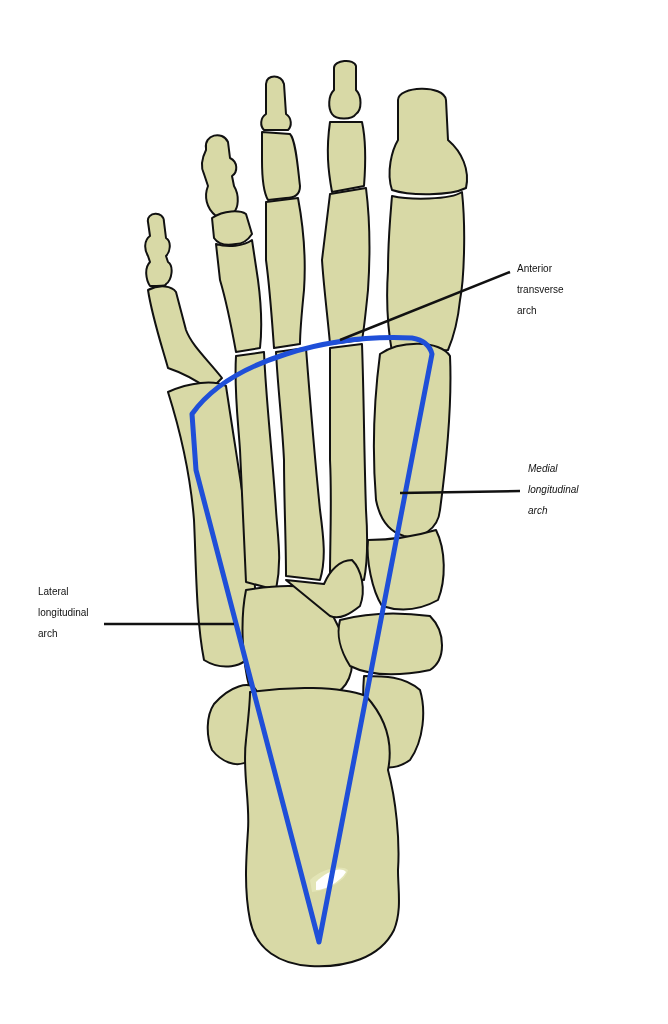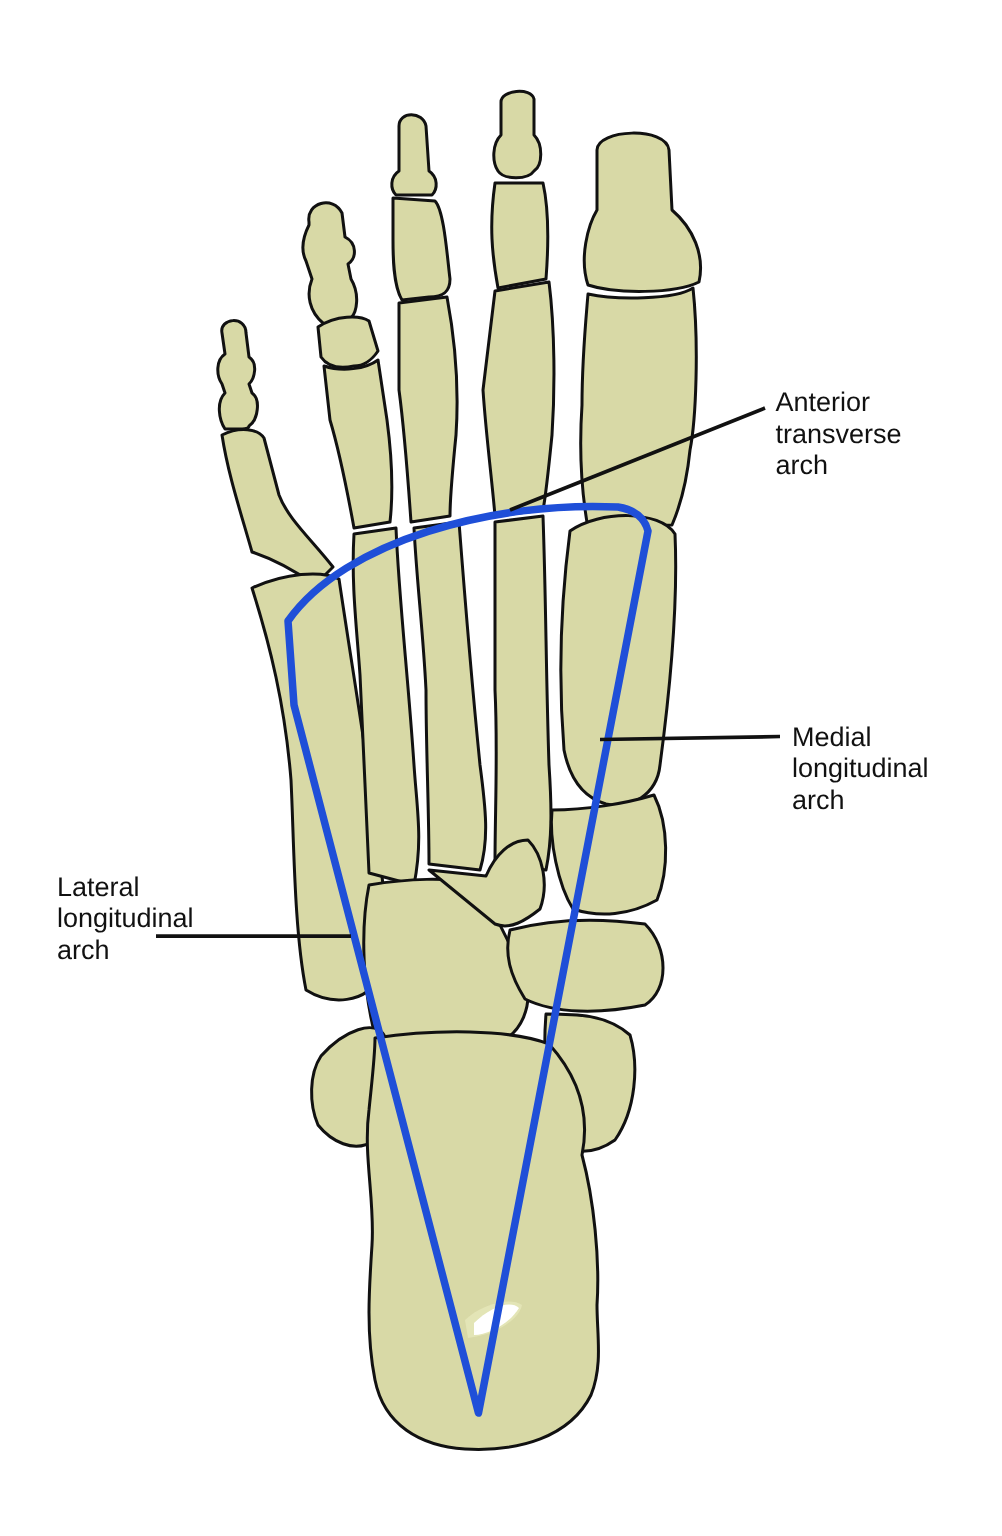--- a/index.html
+++ b/index.html
@@ -1,19 +1,19 @@
 <!DOCTYPE html>
 <html><head>
 <meta charset="utf-8">
 <style>
   html, body { margin: 0; padding: 0; background: #ffffff; }
   body { width: 668px; height: 1024px; position: relative; overflow: hidden;
          font-family: "Liberation Sans", sans-serif; }
   #diagram { position: absolute; left: 0; top: 0; width: 668px; height: 1024px; }
-  .label { position: absolute; font-size: 18px; line-height: 21px; color: #111111; }
+  .label { position: absolute; font-size: 10px; line-height: 21px; color: #111111; }
   .label span { display: block; }
   .bone { fill: #d8d9a6; stroke: #111; stroke-width: 2; stroke-linejoin: round; }
   .light { fill: #e4e6b8; stroke: none; opacity: 0.9; }
   .leader { stroke: #111; stroke-width: 2.5; fill: none; }
 </style>
 </head>
 <body>
 
 <svg id="diagram" viewBox="0 0 668 1024" xmlns="http://www.w3.org/2000/svg">
 
@@ -79,21 +79,21 @@
   <line class="leader" x1="400" y1="493" x2="520" y2="491"></line>
   <line class="leader" x1="104" y1="624" x2="234" y2="624"></line>
 </svg>
 
 <div class="label" style="left:517px; top:258px;">
   <span>Anterior</span>
   <span>transverse</span>
   <span>arch</span>
 </div>
 
-<div class="label" style="left:528px; top:481px;">
+<div class="label" style="left:528px; top:458px;font-style:italic;">
   <span>Medial</span>
   <span>longitudinal</span>
   <span>arch</span>
 </div>
 
 <div class="label" style="left:38px; top:581px;">
   <span>Lateral</span>
   <span>longitudinal</span>
   <span>arch</span>
 </div>

